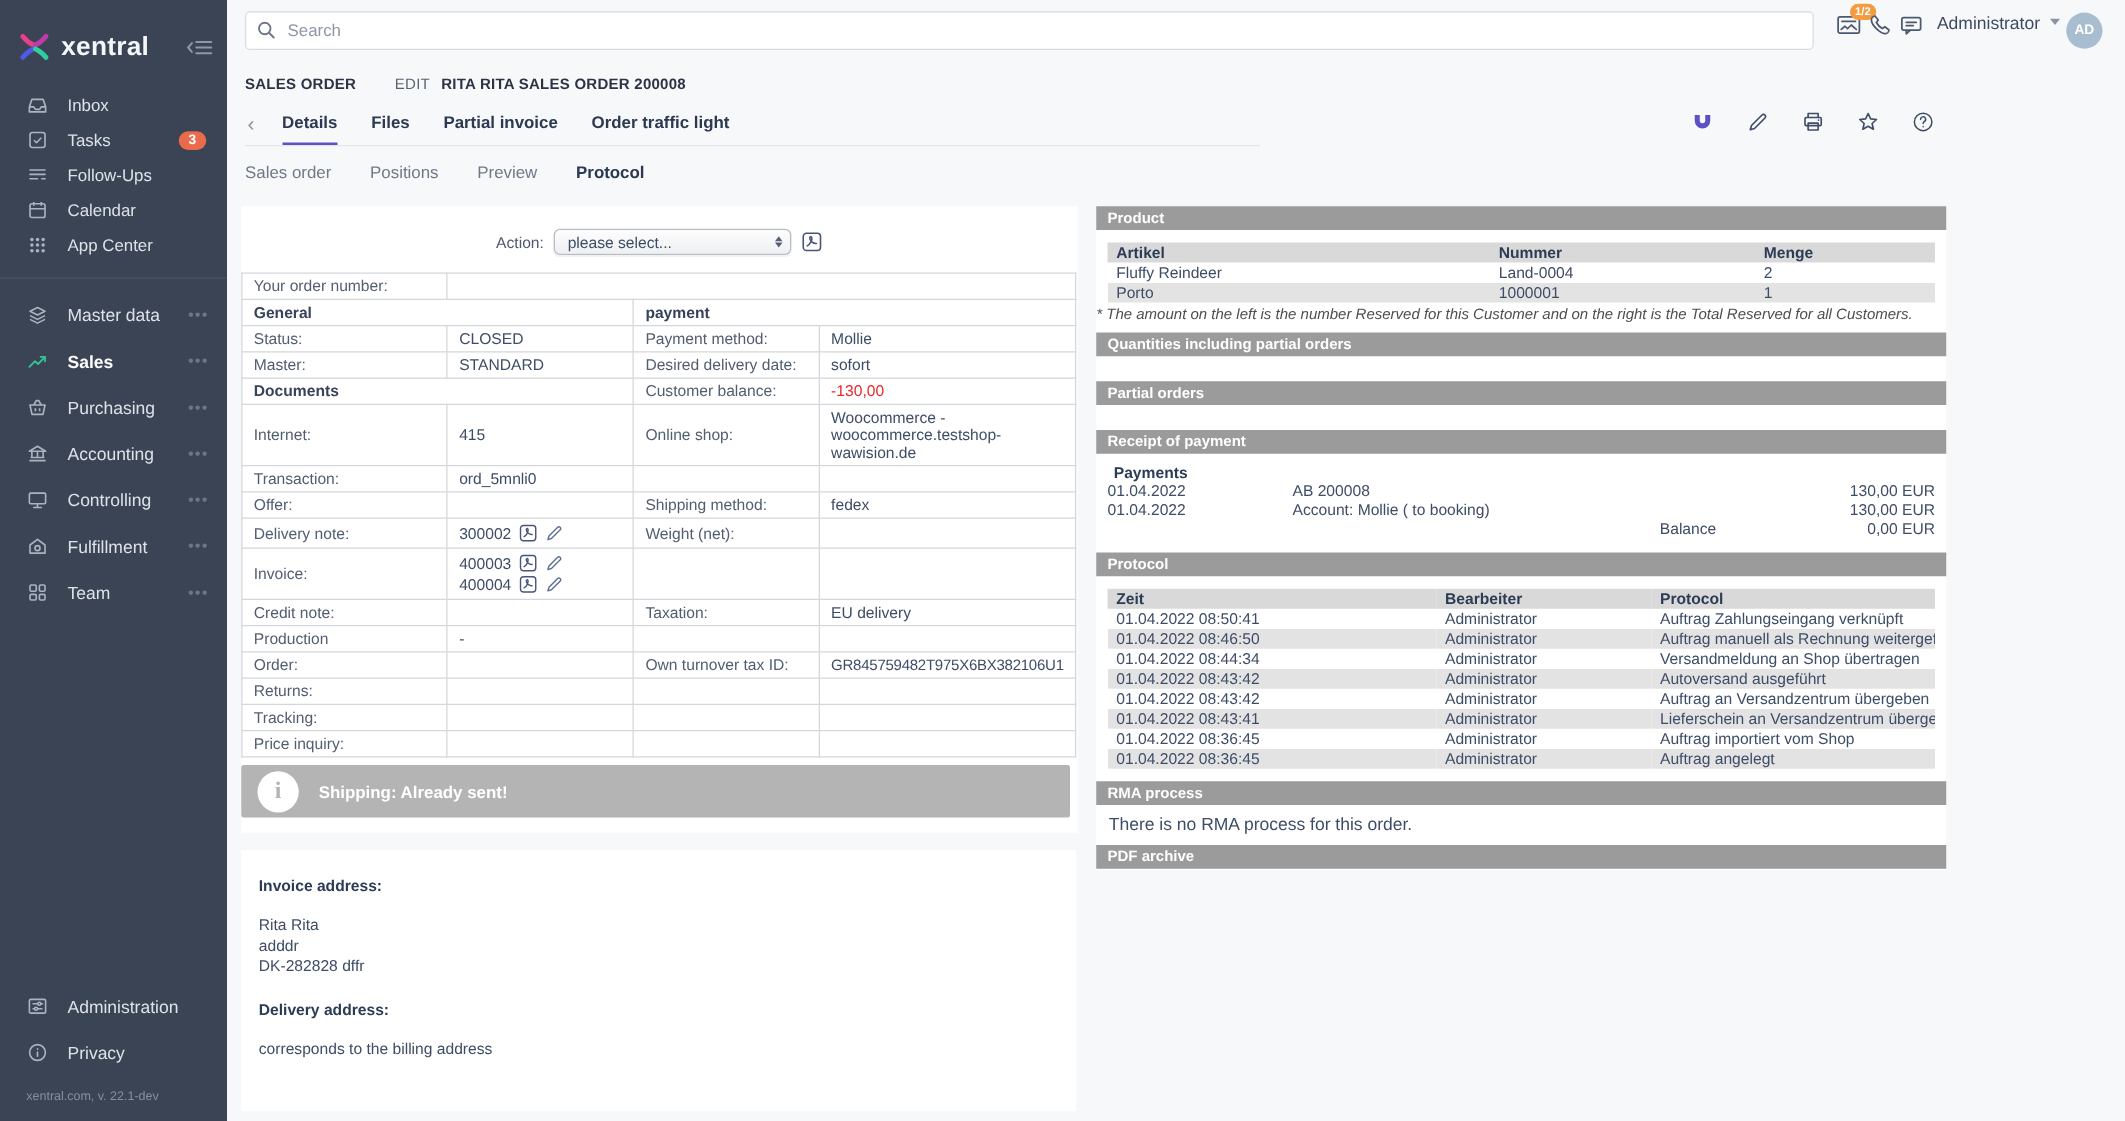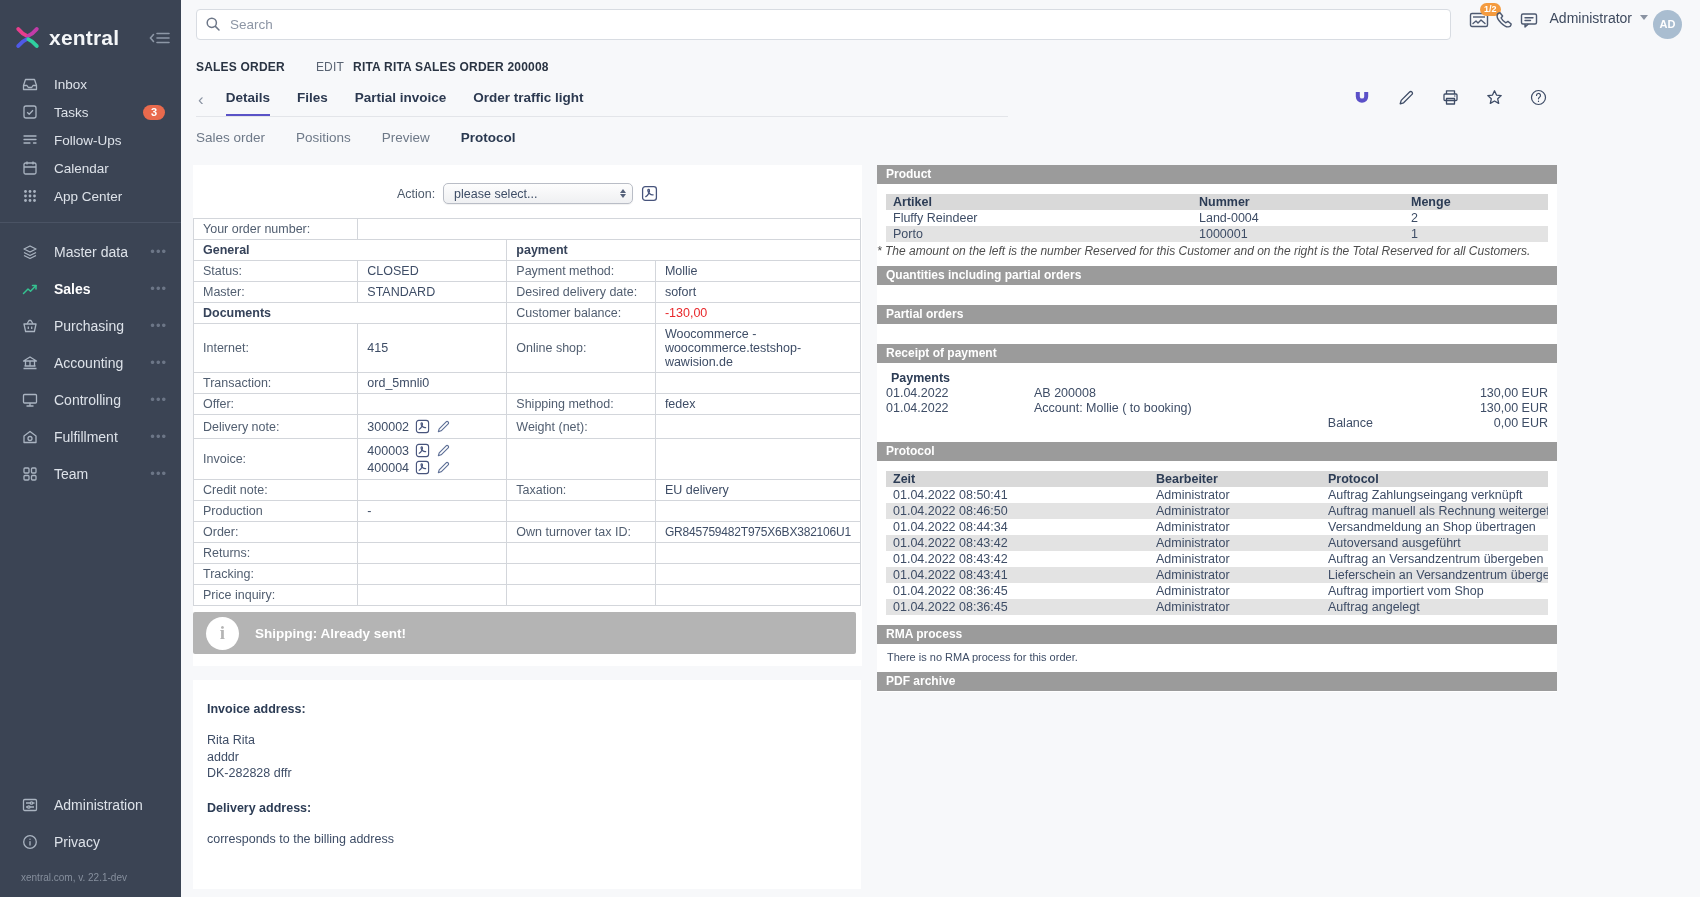--- a/index.html
+++ b/index.html
@@ -117,21 +117,21 @@
   .rp-table tr.alt { background:#e3e3e3; }
   .note { font-style:italic; font-size:12px; color:#4e4e4e; margin:2px 0 8px; }
 
   .payments { margin:8px 9px 12px; font-size:12.5px; color:#3e4d66; }
   .pay-title { font-weight:bold; color:#2c3c55; padding-left:5px; margin-bottom:1px; }
   .pay-row { display:flex; line-height:1.18; }
   .pay-date { width:148px; }
   .pay-desc { flex:1; }
   .pay-bal-label { flex:1; text-align:right; padding-right:55px; }
   .pay-amt { width:120px; text-align:right; }
-  .rma-text { padding:7px 10px 9px; font-size:11px; color:#3e4d66; }
+  .rma-text { padding:7px 10px 9px; font-size:14px; color:#3e4d66; }
 </style>
 </head>
 <body>
 
 <aside class="sidebar">
   <div class="logo-row">
     <span style="display:flex">
       <svg width="27" height="27" viewBox="0 0 32 32" fill="none" stroke-linecap="round">
         <path d="M5 6 Q10 12 15 14" stroke="#e83e8c" stroke-width="4.6"></path>
         <path d="M17 14 Q22 12 27 6" stroke="#c13ba8" stroke-width="4.6"></path>

